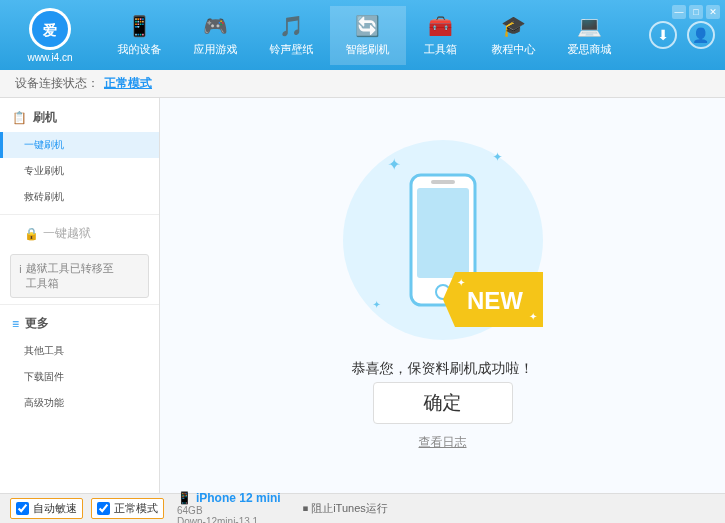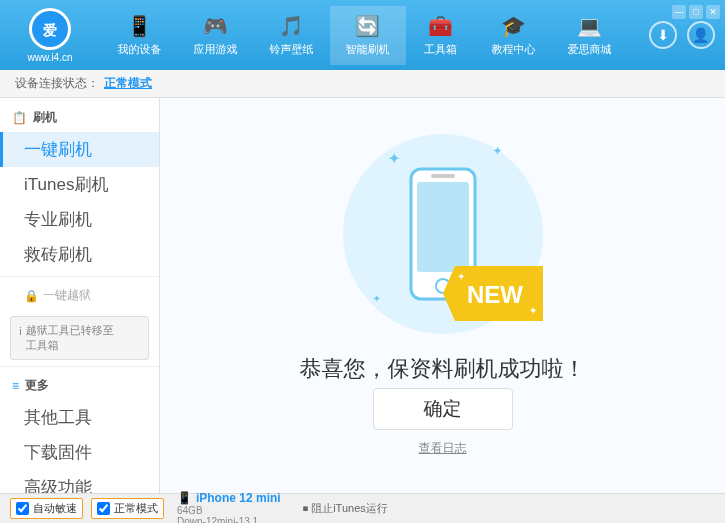--- a/index.html
+++ b/index.html
@@ -132,21 +132,21 @@
       align-items: center;
       padding: 6px 12px;
       color: #555;
       font-size: 12px;
       font-weight: bold;
     }
     .sidebar-section-title .icon { margin-right: 6px; color: #2196F3; }
     .sidebar-item {
       padding: 6px 12px 6px 24px;
       color: #555;
-      font-size: 17px;
+      font-size: 10px;
       cursor: pointer;
     }
     .sidebar-item.active {
       background: #e3f2fd;
       color: #2196F3;
       border-left: 3px solid #2196F3;
       padding-left: 21px;
     }
     .sidebar-divider {
       border: none;
@@ -199,21 +199,21 @@
     .circle-bg {
       width: 200px;
       height: 200px;
       background: #e0f4ff;
       border-radius: 50%;
       position: absolute;
     }
 
     
     .success-msg {
-      font-size: 22px;
+      font-size: 14px;
       color: #333;
       margin-bottom: 4px;
     }
 
     
     .confirm-btn {
       background: #fff;
       border: 1px solid #ddd;
       border-radius: 4px;
       padding: 7px 50px;
@@ -358,23 +358,20 @@
 <div class="main-layout">
 
   <div class="sidebar">
     <div class="sidebar-section-title">
       <span class="icon">📋</span>
       <span>刷机</span>
     </div>
 
     <div class="sidebar-item active">
       <span>一键刷机</span>
-    </div>
-    <div class="sidebar-item">
-      <span>iTunes刷机</span>
     </div>
     <div class="sidebar-item">
       <span>专业刷机</span>
     </div>
     <div class="sidebar-item">
       <span>救砖刷机</span>
     </div>
 
     <hr class="sidebar-divider">
 

